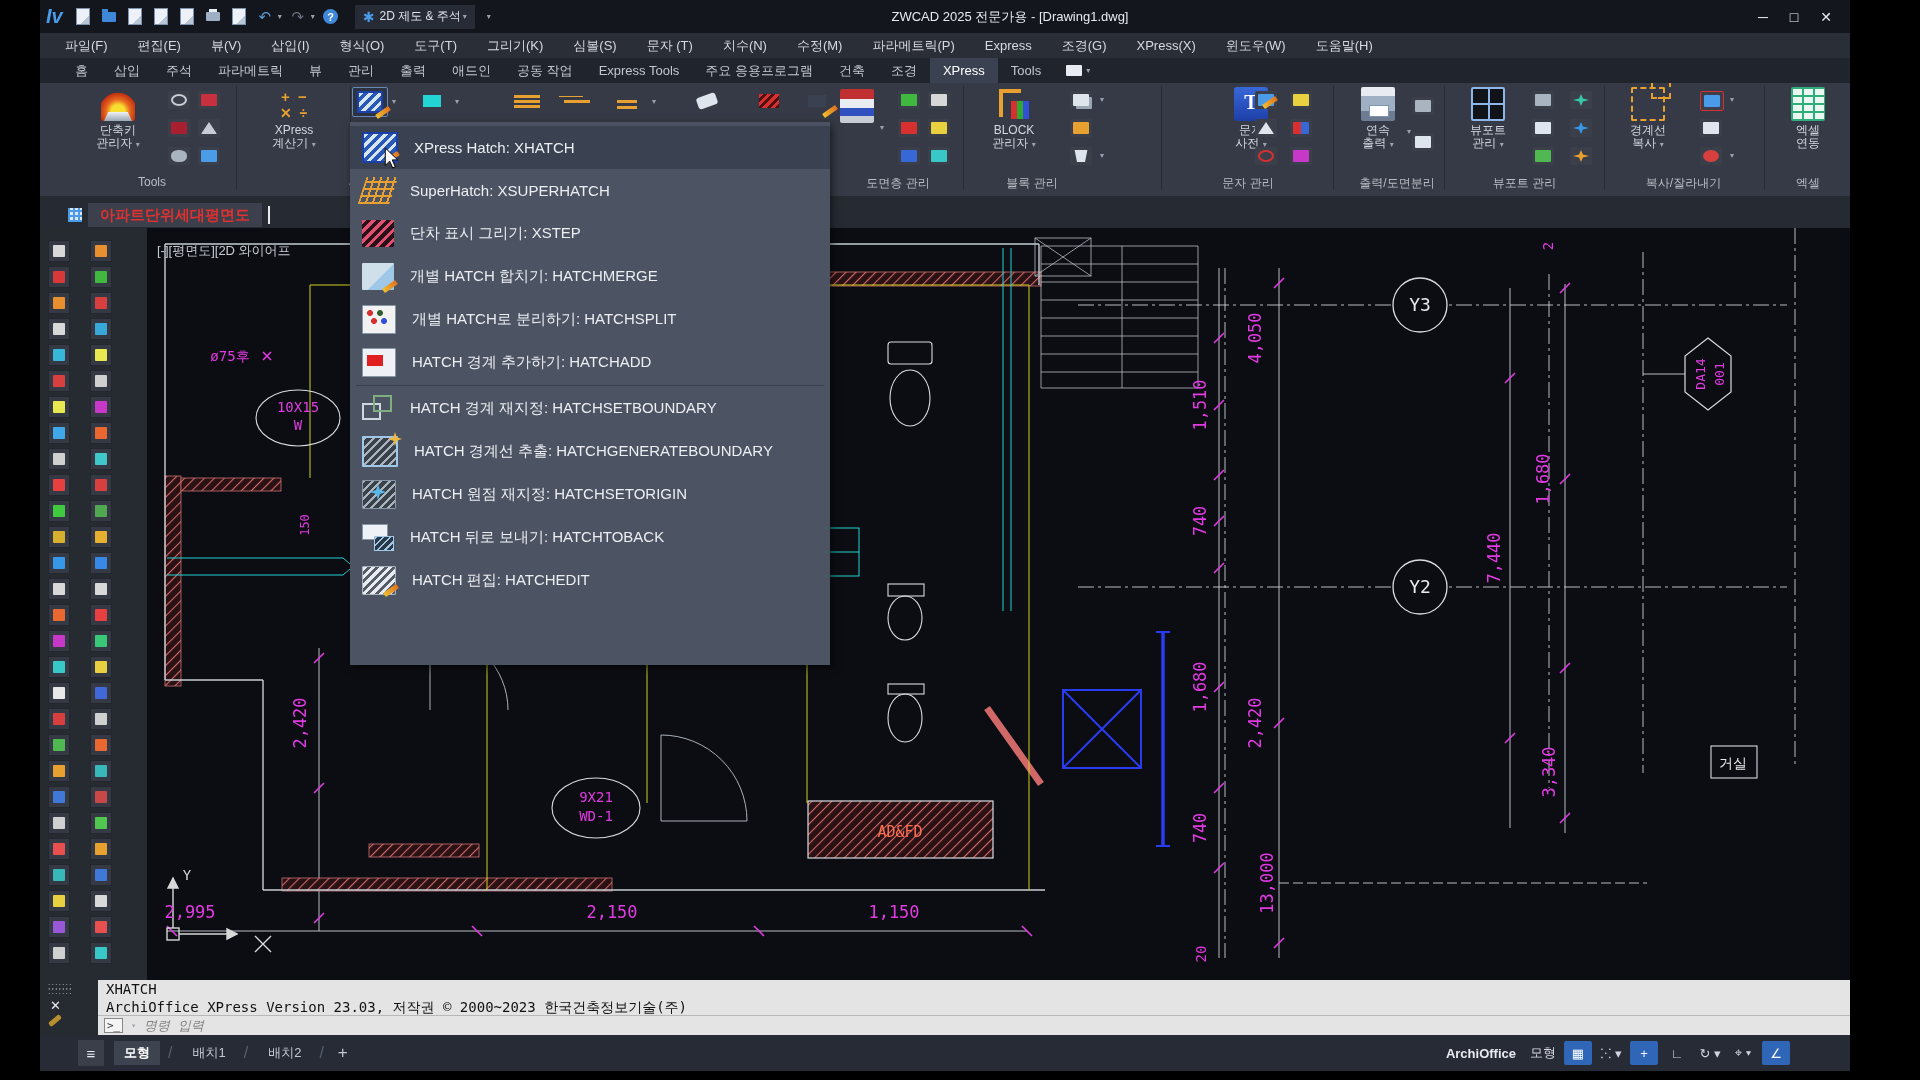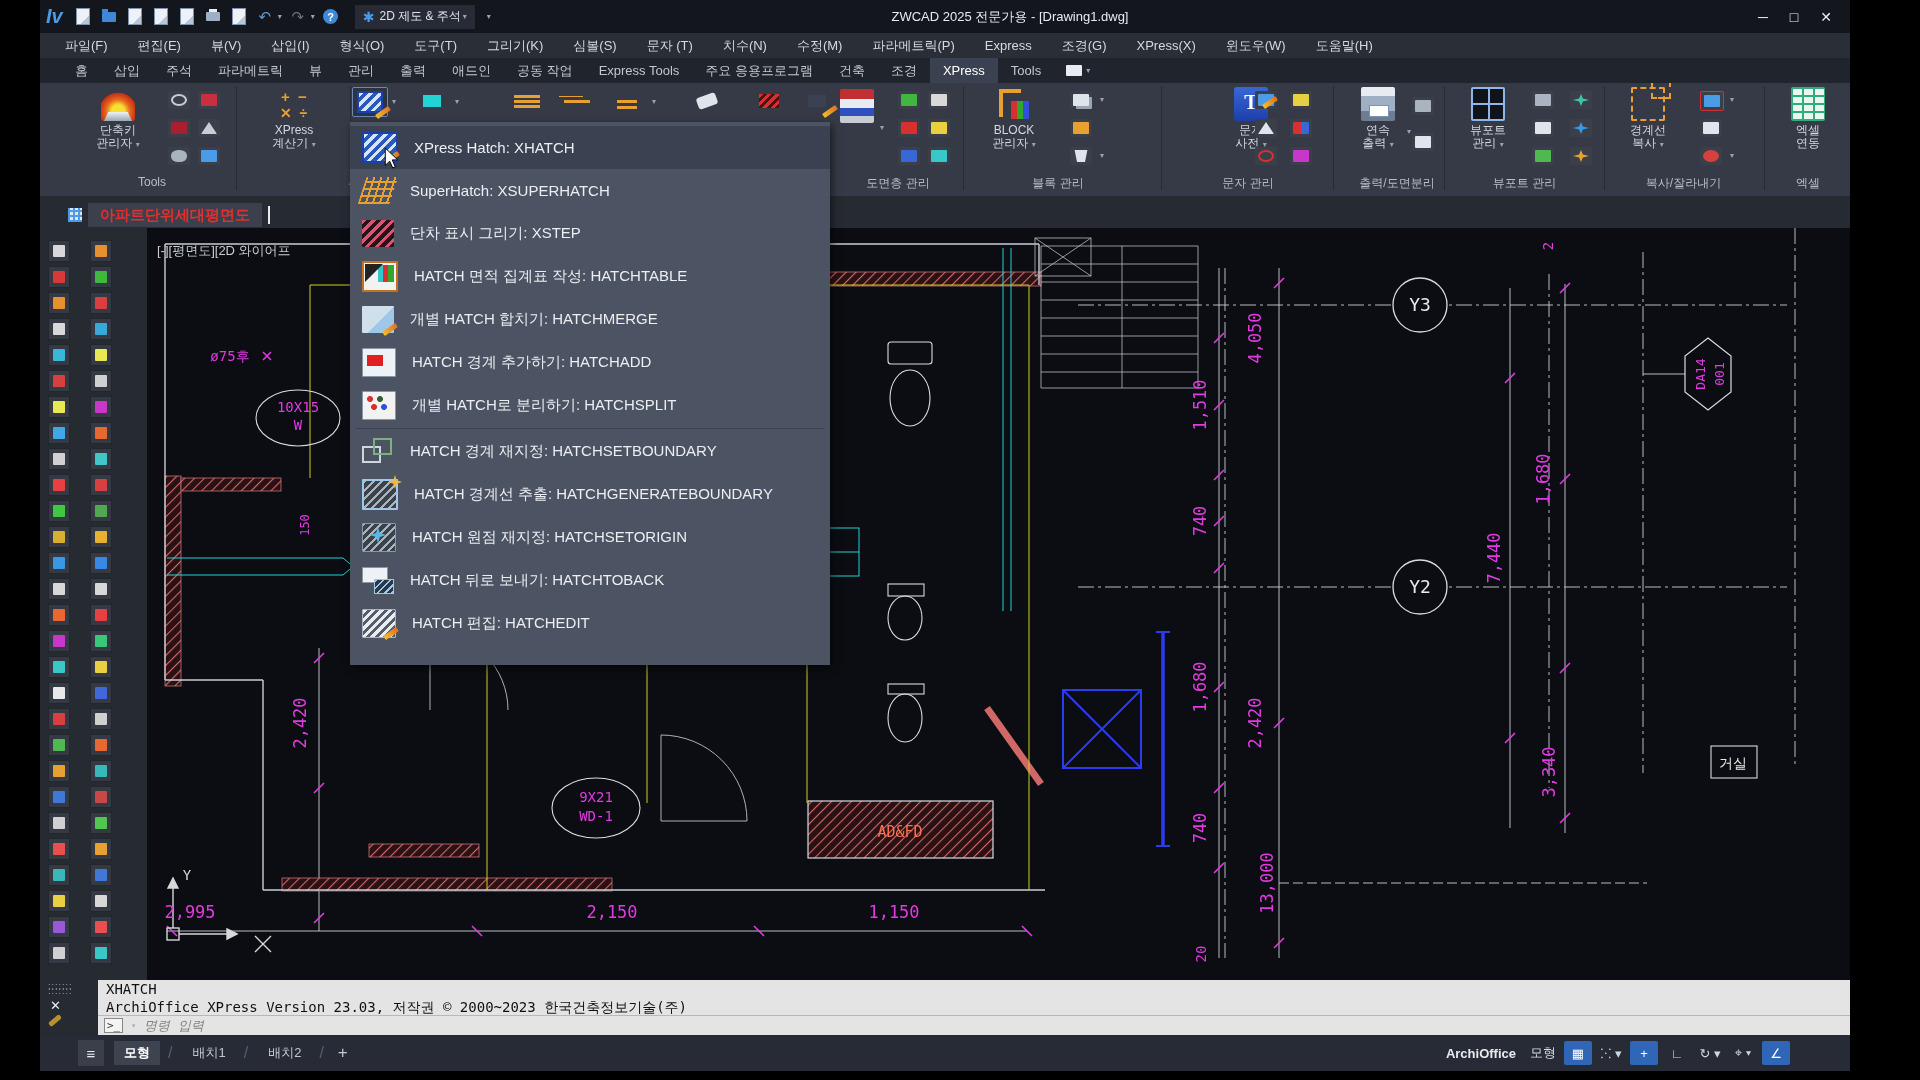--- a/index.html
+++ b/index.html
@@ -363,21 +363,21 @@
       <i class="dot" style="background:#dfe5ec;box-shadow:3px 3px 0 #9aa6b4"></i>
     </div>
   <div class="rtile" style="left:1030px;top:36px;background:#3a3f4a">
       <i class="dot" style="background:#e8a030"></i>
     </div>
   <div class="rtile" style="left:1030px;top:64px;background:#3a3f4a">
       <i class="dot" style="background:#dfe5ec;clip-path:polygon(10% 0,90% 0,75% 100%,25% 100%)"></i>
     </div>
   <span class="dd" style="position:absolute;left:1060px;top:12px">▾</span>
   <span class="dd" style="position:absolute;left:1060px;top:68px">▾</span>
-  <div class="rb-group" style="left:933px;width:170px">블록 관리</div>
+  <div class="rb-group" style="left:907px;width:170px">블록 관리</div>
 
   <div class="rb-big" style="left:1175px">
     <div class="rb-ic ic-book"></div>
     <div class="rb-big-lb"><span>문자</span><br>
       <span>사전</span> <span class="dd">▾</span></div>
   </div>
   <div class="rtile" style="left:1215px;top:8px;background:#3a3f4a">
       <i class="dot mi-pencil" style="background:#4a9be8"></i>
     </div>
   <div class="rtile" style="left:1250px;top:8px;background:#3a3f4a">
@@ -826,34 +826,30 @@
     </div>
     <div class="mi-row">
       <span class="mi-ic ic-super"></span>
       <span class="mi-label">SuperHatch: XSUPERHATCH</span>
     </div>
     <div class="mi-row">
       <span class="mi-ic ic-xstep"></span>
       <span class="mi-label">단차 표시 그리기: XSTEP</span>
     </div>
     <div class="mi-row">
-      <span class="mi-ic ic-table"></span>
-      <span class="mi-label">HATCH 면적 집계표 작성: HATCHTABLE</span>
-    </div>
-    <div class="mi-row">
       <span class="mi-ic ic-merge mi-pencil"></span>
       <span class="mi-label">개별 HATCH 합치기: HATCHMERGE</span>
+    </div>
+    <div class="mi-row">
+      <span class="mi-ic ic-split"></span>
+      <span class="mi-label">개별 HATCH로 분리하기: HATCHSPLIT</span>
     </div>
     <div class="mi-row">
       <span class="mi-ic ic-add"></span>
       <span class="mi-label">HATCH 경계 추가하기: HATCHADD</span>
-    </div>
-    <div class="mi-row">
-      <span class="mi-ic ic-split"></span>
-      <span class="mi-label">개별 HATCH로 분리하기: HATCHSPLIT</span>
     </div>
     <div class="mi-sep"></div>
     <div class="mi-row">
       <span class="mi-ic ic-setb"></span>
       <span class="mi-label">HATCH 경계 재지정: HATCHSETBOUNDARY</span>
     </div>
     <div class="mi-row">
       <span class="mi-ic ic-genb"></span>
       <span class="mi-label">HATCH 경계선 추출: HATCHGENERATEBOUNDARY</span>
     </div>

